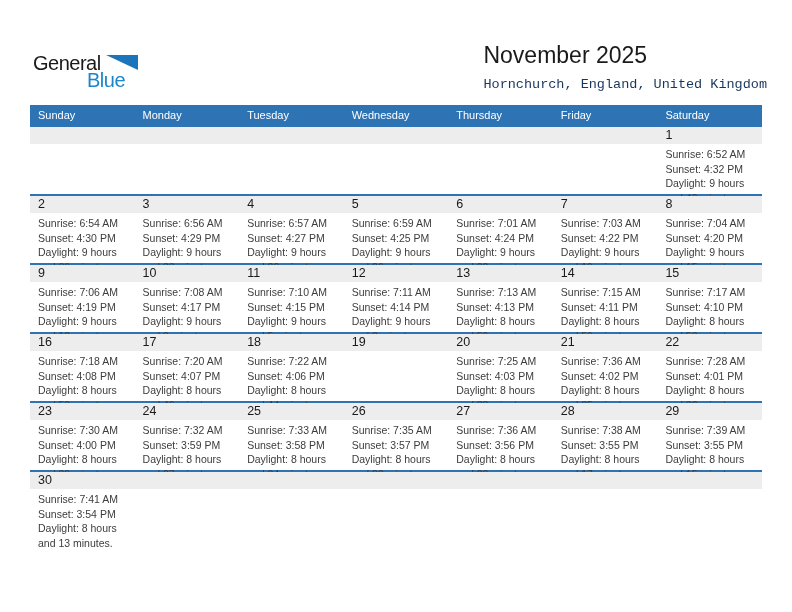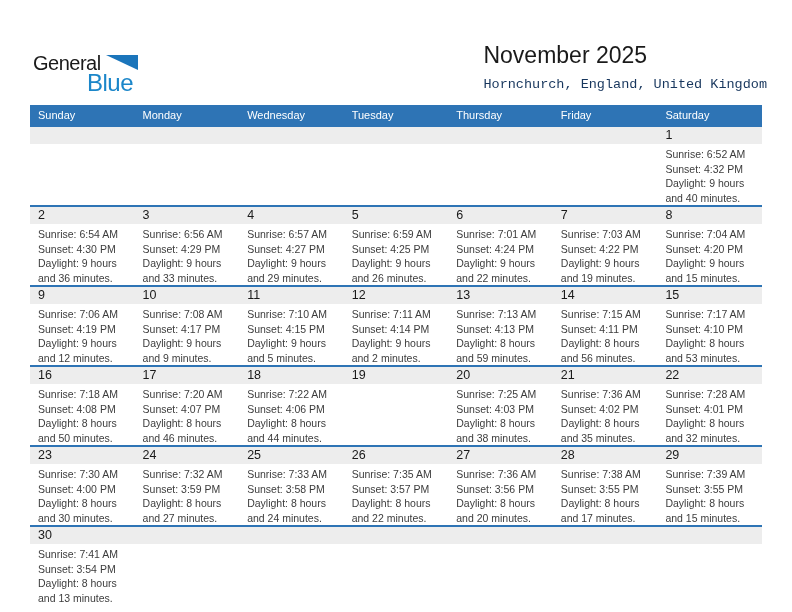--- a/index.html
+++ b/index.html
@@ -5,41 +5,41 @@
   html,body{margin:0;padding:0;background:#fff;}
   .page{
     position:relative;width:792px;height:612px;background:#fff;overflow:hidden;
     font-family:"Liberation Sans", sans-serif;
     padding-left:11px;
   }
   
   .logo{position:absolute;left:33px;top:52px;width:120px;height:42px;}
   .logo-general{position:absolute;left:0;top:0;font-size:20px;color:#1a1a1a;letter-spacing:-0.5px;}
   .logo-triangle{position:absolute;left:73px;top:3px;}
-  .logo-blue{position:absolute;left:54px;top:17px;font-size:24px;color:var(--logo-blue,#1b86c9);letter-spacing:-0.5px;}
+  .logo-blue{position:absolute;left:54px;top:17px;font-size:20px;color:var(--logo-blue,#1b86c9);letter-spacing:-0.5px;}
   
   .titles{position:absolute;right:36px;top:42px;}
   .page-title{margin:0;font-size:23px;font-weight:400;color:#1a1a1a;}
   .page-subtitle{margin-top:8px;font-size:13.5px;color:var(--subtitle-color,#17365d);font-family:Liberation Mono, monospace;}
   
   .calendar{position:absolute;left:30px;top:105px;width:732px;}
   .weekday-row{display:flex;height:20px;background:var(--header-bg,#2e74b5);}
   .weekday{
     width:14.2857%;box-sizing:border-box;padding-left:8px;
     color:var(--header-text,#ffffff);font-size:11px;line-height:20px;
     white-space:nowrap;overflow:hidden;
   }
   .week-row{display:flex;border-top:2px solid var(--row-border,#2e74b5);}
   .cell{width:14.2857%;box-sizing:border-box;}
   .day-band{
     height:17px;background:var(--day-band-bg,#ededed);
     font-size:12.5px;line-height:17px;padding-left:8px;color:#1a1a1a;
   }
   .cell-details{
-    height:61px;box-sizing:border-box;padding:3px 6px 0 8px;
+    height:50px;box-sizing:border-box;padding:3px 6px 0 8px;
     font-size:10.5px;line-height:14.5px;color:var(--detail-text,#3c3c3c);
   }
   .detail{white-space:normal;}
 </style>
 </head>
 <body>
 
 <div class="page">
 
   <div class="logo">
@@ -54,22 +54,22 @@
 
   <div class="titles">
     <h1 class="page-title">November 2025</h1>
     <div class="page-subtitle">Hornchurch, England, United Kingdom</div>
   </div>
 
   <div class="calendar">
     <div class="weekday-row" id="weekday-row">
         <div class="weekday">Sunday</div>
         <div class="weekday">Monday</div>
+        <div class="weekday">Tuesday</div>
         <div class="weekday">Wednesday</div>
-        <div class="weekday">Tuesday</div>
         <div class="weekday">Thursday</div>
         <div class="weekday">Friday</div>
         <div class="weekday">Saturday</div>
       </div>
     <div id="weeks">
         <div class="week-row">
           <div class="cell">
             <div class="day-band"></div>
             <div class="cell-details"></div>
           </div>

